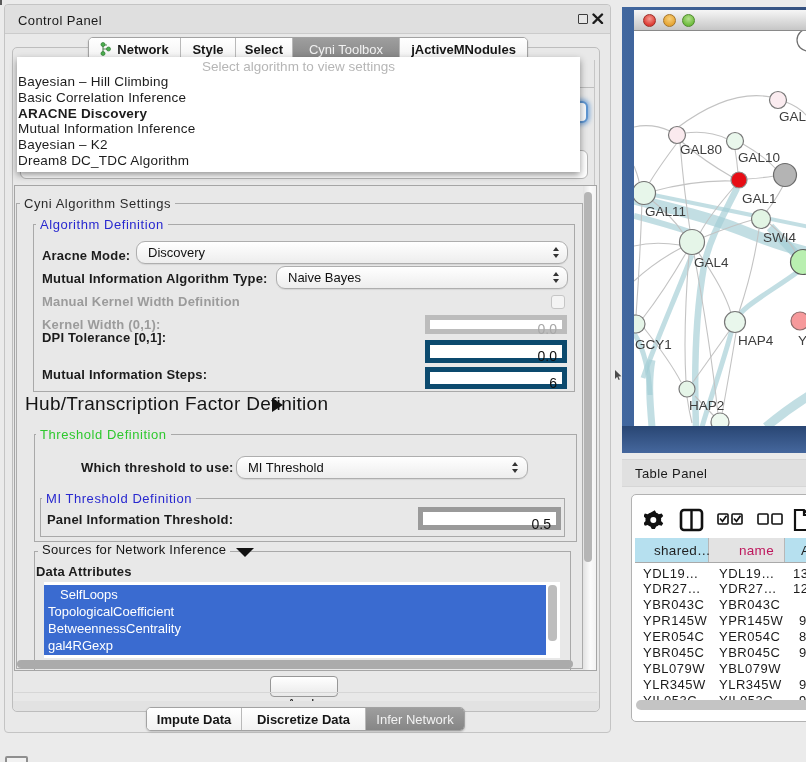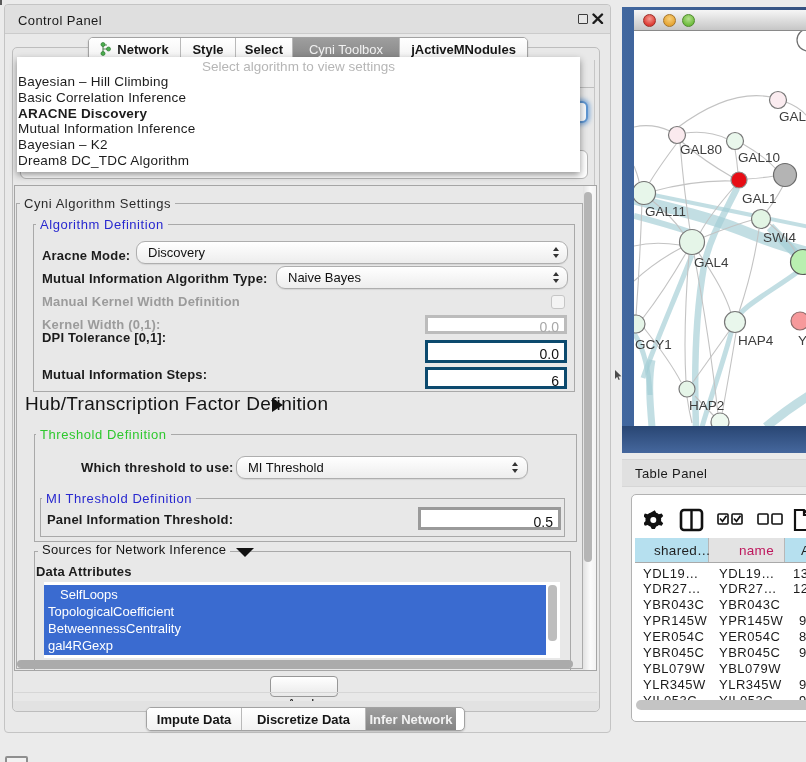--- a/index.html
+++ b/index.html
@@ -4,21 +4,21 @@
 html,body{margin:0;padding:0}
 body{width:806px;height:762px;position:relative;overflow:hidden;background:#ebebeb;
  font-family:"Liberation Sans",sans-serif;-webkit-font-smoothing:antialiased}
 .a{position:absolute}
 .t{position:absolute;white-space:nowrap;font-size:13px;line-height:15px;color:#1c1c1c}
 .b{font-weight:bold;letter-spacing:.2px}
 .combo{position:absolute;border:1px solid #aeaeae;border-radius:9px;
  background:linear-gradient(#ffffff,#ededed);box-shadow:0 1px 1px rgba(0,0,0,.08)}
 .combo span{position:absolute;left:11px;top:3px;font-size:13px;color:#111;white-space:nowrap}
 .arr{position:absolute;right:7px;top:5px}
-.fld{position:absolute;background:#fff;border:3px solid #0c4a6e;font-size:13px;
+.fld{position:absolute;background:#fff;border:5px solid #0c4a6e;font-size:13px;
  color:#111;text-align:right;box-sizing:border-box;padding:2px 5px 0 0}
 .grp{position:absolute;border:1px solid #a9a9a9}
 .gt{position:absolute;background:#e8e8e8;padding:0 4px;font-size:13px;line-height:15px;white-space:nowrap;letter-spacing:.55px}
 .seg{position:absolute;display:flex;border:1px solid #a2a2a2;border-radius:5px;overflow:hidden;
  background:#fff;box-shadow:0 1px 2px rgba(0,0,0,.18)}
 .seg div{background:linear-gradient(#ffffff,#f2f2f2);font-size:13px;font-weight:bold;color:#161616;
  text-align:center;border-left:1px solid #b9b9b9;display:flex;align-items:center;justify-content:center;box-sizing:border-box}
 .seg div:first-child{border-left:none}
 .seg div.on{background:linear-gradient(#9e9e9e,#868686);color:#f2f2f2}
 </style></head>
@@ -137,21 +137,21 @@
 
 <div class="a" style="left:270px;top:676px;width:68px;height:20px;border:1px solid #979797;border-radius:4px;
  background:linear-gradient(#ffffff,#e9e9e9);box-sizing:border-box;text-align:center;font-size:13.5px;color:#111;padding-top:19px">Apply</div>
 
 <div class="a" style="left:14px;top:692px;width:583px;height:1px;background:#d6d6d6"></div>
 <div class="a" style="left:13px;top:701px;width:586px;height:10px;background:#e2e2e2;border-radius:0 0 5px 5px"></div>
 
 <div class="seg" style="left:146px;top:707px;width:317px;height:22px">
  <div style="width:94px">Impute Data</div>
  <div style="width:124px">Discretize Data</div>
- <div class="on" style="width:91px;font-weight:bold">Infer Network</div>
+ <div class="on" style="width:99px;font-weight:normal">Infer Network</div>
 </div>
 
 <div class="a" style="left:5px;top:756px;width:19px;height:12px;border:2px solid #8f8f8f;border-radius:2px;background:#f2f2f2"></div>
 
 <svg class="a" style="left:614px;top:370px" width="8" height="11" viewBox="0 0 8 11">
 <path d="M1 0 L1 9 L3.2 6.8 L4.6 10 L5.8 9.4 L4.4 6.4 L7.4 6.2 Z" fill="#4a4a4a"></path>
   </svg>
 
 <div class="a" style="left:17px;top:57px;width:563px;height:115px;background:#fff;box-shadow:0 3px 7px rgba(0,0,0,.42)"></div>
 <div class="t" style="left:17px;top:59px;width:563px;text-align:center;color:#b6b6b6;font-size:13.5px">Select algorithm to view settings</div>

